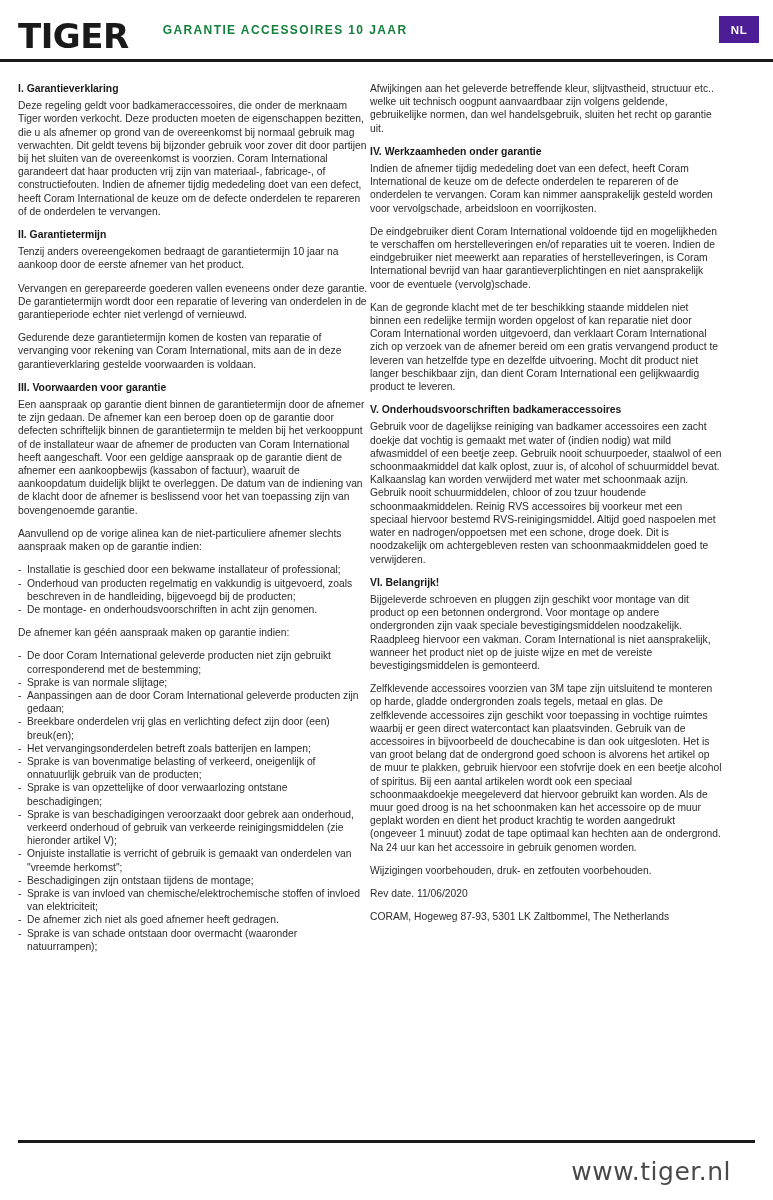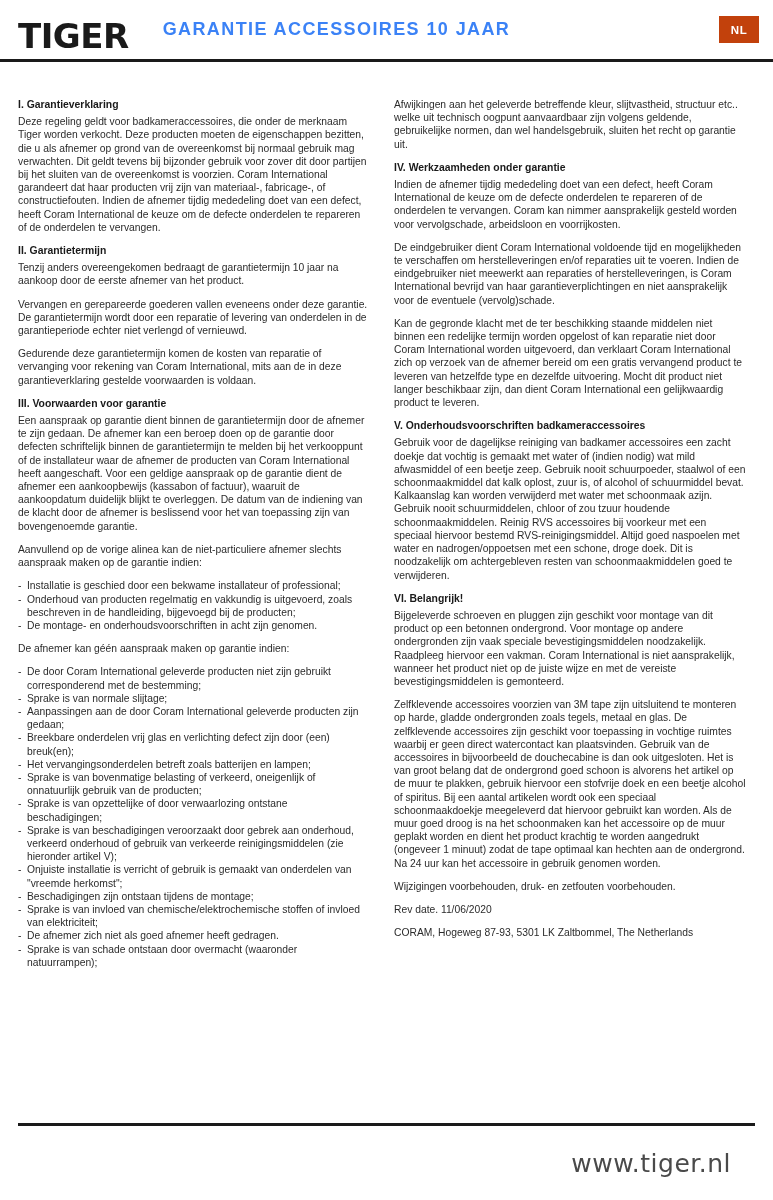--- a/index.html
+++ b/index.html
@@ -38,45 +38,44 @@
     font-weight: bold;
     letter-spacing: -0.5px;
     color: #1a1a1a;
     line-height: 1;
     display: flex;
     align-items: center;
     margin-right: 34px;
     margin-top: 12px;
   }
   .header-title {
-    font-size: 18px;
+    font-size: 12px;
     font-weight: bold;
     letter-spacing: 1.4px;
-    color: #3b82f6;
+    color: #15803d;
     flex: 1 1 auto;
   }
   .lang-badge {
     width: 40px;
     height: 27px;
-    background: #c2410c;
+    background: #4c1d95;
     color: #ffffff;
     font-size: 11.5px;
     font-weight: bold;
     letter-spacing: 0.6px;
     display: flex;
     align-items: center;
     justify-content: center;
     flex: 0 0 auto;
   }
   
   .content {
     flex: 1 1 auto;
     display: flex;
-    padding: 36px 18px 0 18px;
-    gap: 24px;
+    padding: 20px 18px 0 18px;
     overflow: hidden;
   }
   .col {
     width: 352px;
     flex: 0 0 352px;
   }
   .col p, .col li, .col h3 {
     font-size: 10.3px;
     line-height: 13.2px;
     color: #2b2b2b;
@@ -114,21 +113,21 @@
   }
   .address {
     font-size: 10.3px;
     line-height: 13.2px;
     color: #2b2b2b;
     margin-top: 14px;
   }
   
   .footer {
     flex: 0 0 auto;
-    height: 77px;
+    height: 60px;
     border-top: 3px solid #1a1a1a;
     display: flex;
     align-items: center;
     justify-content: flex-end;
     padding-right: 24px;
     margin: 0 0 0 0;
   }
   .footer-url {
     font-family: "DejaVu Sans", sans-serif;
     font-size: 25px;

